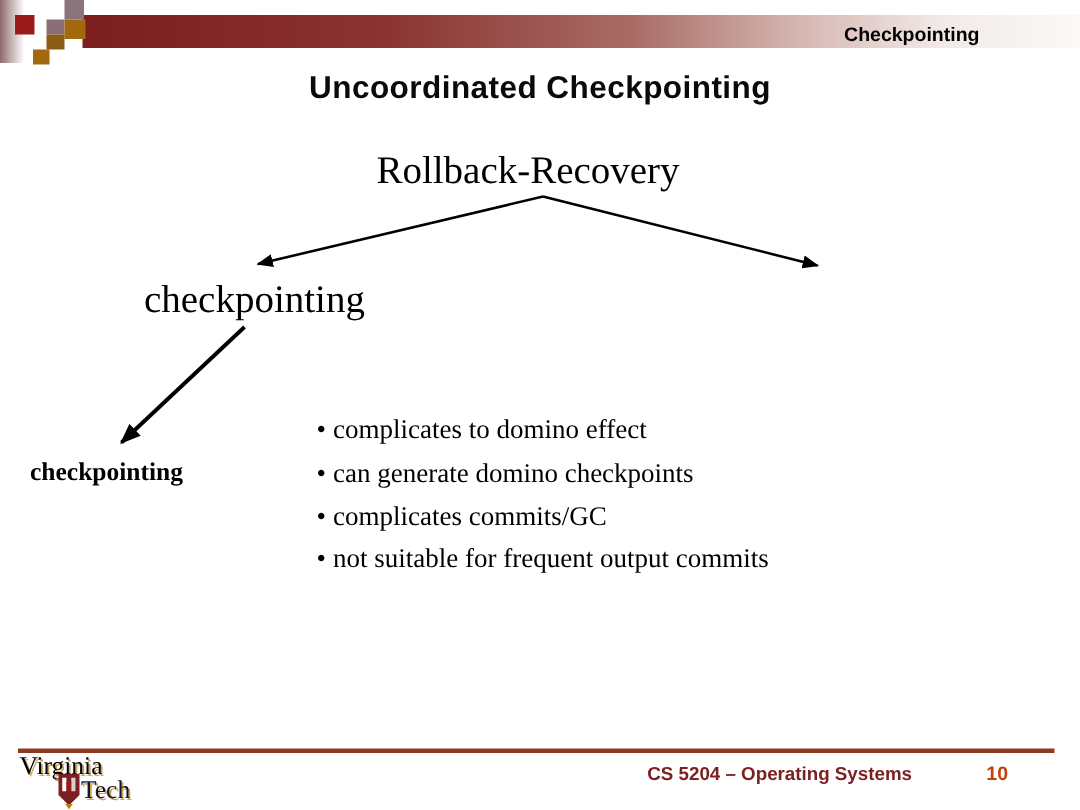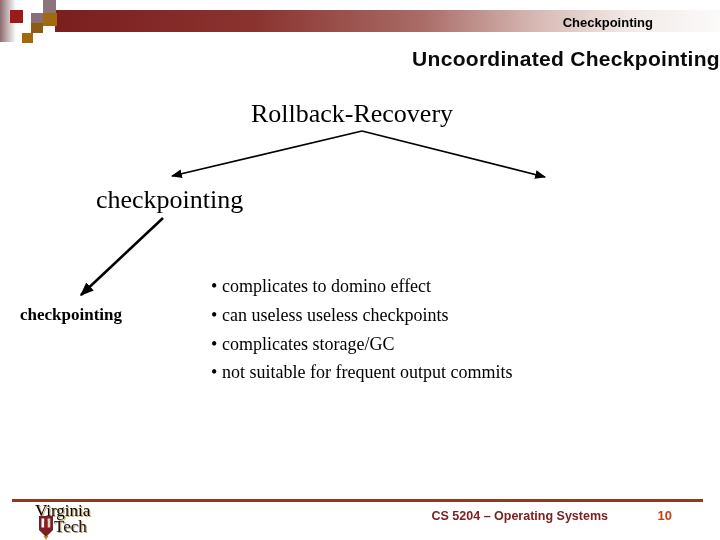--- a/index.html
+++ b/index.html
@@ -16,21 +16,21 @@
   .sq { position:absolute; }
   .sq-gray     { left:43px; top:0;    width:13px; height:13px; background:var(--square-gray,#8c747c); }
   .sq-red      { left:10px; top:10px; width:13px; height:13px; background:var(--square-red,#9b1b1b); }
   .sq-mauve    { left:31px; top:13px; width:12px; height:10px; background:var(--square-mauve,#8a6e75); }
   .sq-gold     { left:43px; top:13px; width:14px; height:13px; background:var(--square-gold,#a3690e); }
   .sq-darkgold { left:31px; top:23px; width:12px; height:10px; background:#8a5c14; }
   .sq-gold2    { left:22px; top:33px; width:11px; height:10px; background:var(--square-gold,#a3690e); }
   .header-tag { position:absolute; top:15px; right:67px;
     font-family:"Liberation Sans", sans-serif; font-weight:bold; font-size:13px; color:#000; }
   
-  .slide-title { position:absolute; left:0; top:47px; width:720px; text-align:right;
+  .slide-title { position:absolute; left:0; top:47px; width:720px; text-align:center;
     font-family:"Liberation Sans", sans-serif; font-weight:bold; font-size:21px;
     letter-spacing:0.3px; color:#0a0a0a; margin:0; }
   
   .root-label { position:absolute; left:-8px; top:99px; width:720px; text-align:center;
     font-size:26px; color:#000; }
   .mid-label  { position:absolute; left:96px; top:185px; font-size:26px; color:#000; }
   .leaf-label { position:absolute; left:20px; top:305px; font-size:17px; font-weight:bold; color:#000; }
   .arrow-layer { position:absolute; left:0; top:0; width:720px; height:540px; pointer-events:none; }
   
   .bullet-list { position:absolute; left:211px; top:272px; margin:0; padding:0;
@@ -40,21 +40,21 @@
   
   .footer-line { position:absolute; left:12px; top:499px; width:691px; height:3px;
     background:var(--footer-line,#8e3a22); }
   .footer-course { position:absolute; left:0; top:509px; width:608px; text-align:right;
     font-family:"Liberation Sans", sans-serif; font-weight:bold; font-size:12.5px;
     color:var(--footer-text,#7c2022); }
   .footer-page { position:absolute; top:508px; right:48px;
     font-family:"Liberation Sans", sans-serif; font-weight:bold; font-size:13px; color:#c2410c; }
   .logo { position:absolute; left:12px; top:501px; width:95px; height:39px; }
   .logo-virginia { position:absolute; left:1px; top:1px; font-size:17px; line-height:17px;
-    font-family:"Liberation Serif", serif; color:#000; text-shadow:1.2px 1.2px 0 #cba45f;margin-left:22px; }
+    font-family:"Liberation Serif", serif; color:#000; text-shadow:1.2px 1.2px 0 #cba45f; }
   .logo-shield { position:absolute; left:26px; top:15px; }
   .logo-tech { position:absolute; left:42px; top:17px; font-size:17px; line-height:17px;
     font-family:"Liberation Serif", serif; color:#0f172a; text-shadow:1.2px 1.2px 0 #cba45f; }
 </style>
 </head>
 <body>
 
 <div id="slide">
 
   <div class="strip-left"></div>
@@ -88,25 +88,25 @@
   <div class="mid-label">checkpointing</div>
   <div class="leaf-label">checkpointing</div>
 
   <ul class="bullet-list">
     <li class="bullet-item">
       <span class="bullet-marker">•</span>
       <span>complicates to domino effect</span>
     </li>
     <li class="bullet-item">
       <span class="bullet-marker">•</span>
-      <span>can useless useless checkpoints</span>
+      <span>can generate domino checkpoints</span>
     </li>
     <li class="bullet-item">
       <span class="bullet-marker">•</span>
-      <span>complicates storage/GC</span>
+      <span>complicates commits/GC</span>
     </li>
     <li class="bullet-item">
       <span class="bullet-marker">•</span>
       <span>not suitable for frequent output commits</span>
     </li>
   </ul>
 
   <div class="footer-line"></div>
   <div class="logo">
     <span class="logo-virginia">Virginia</span>

